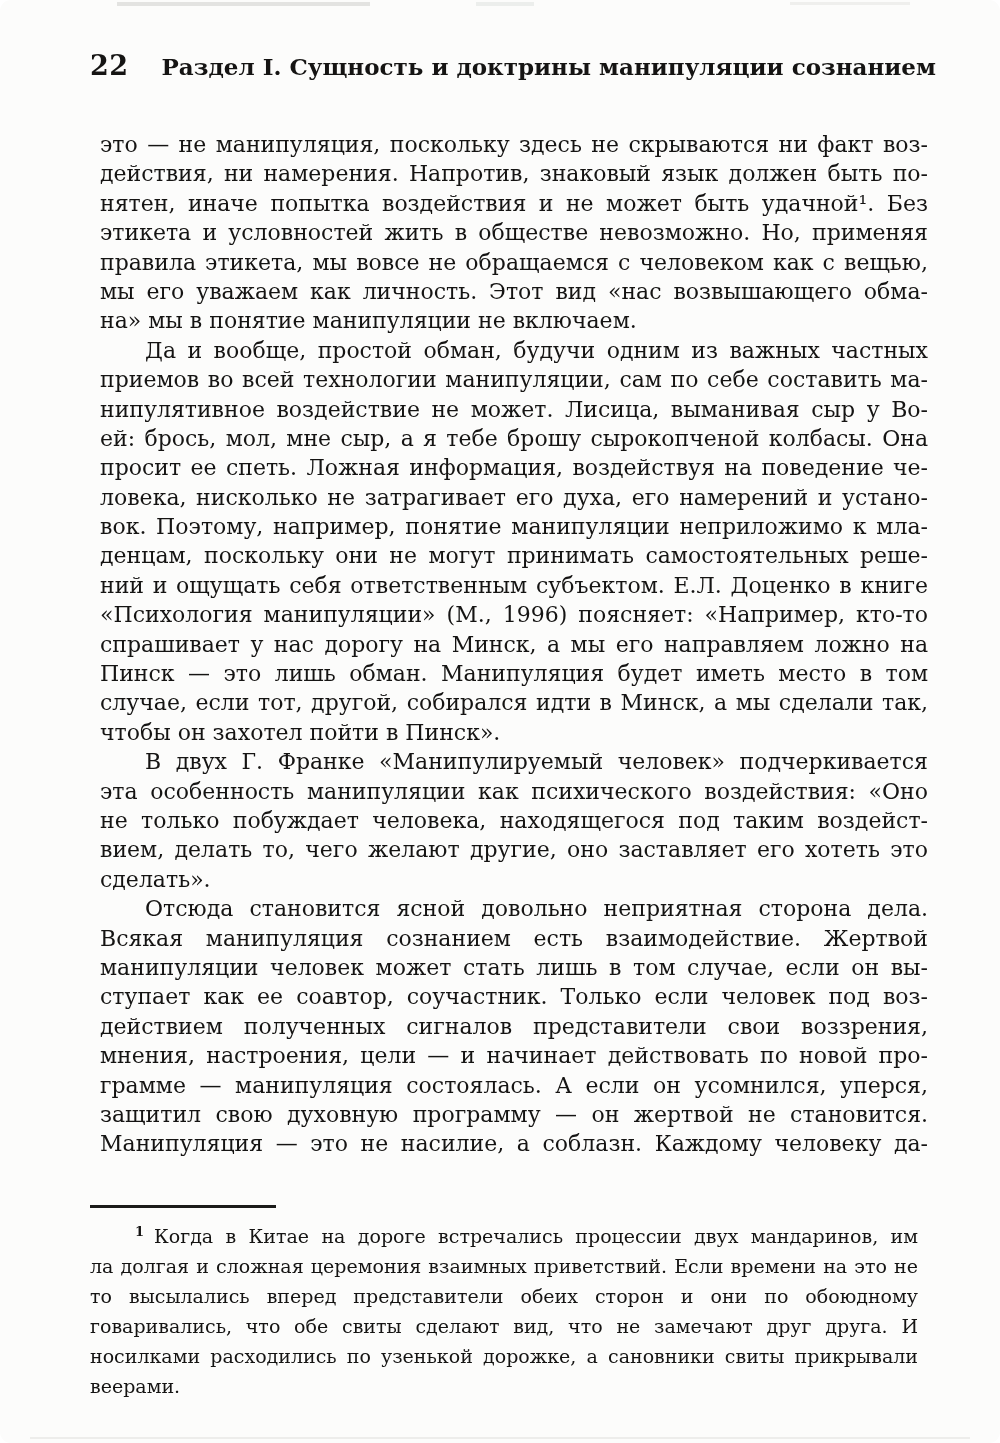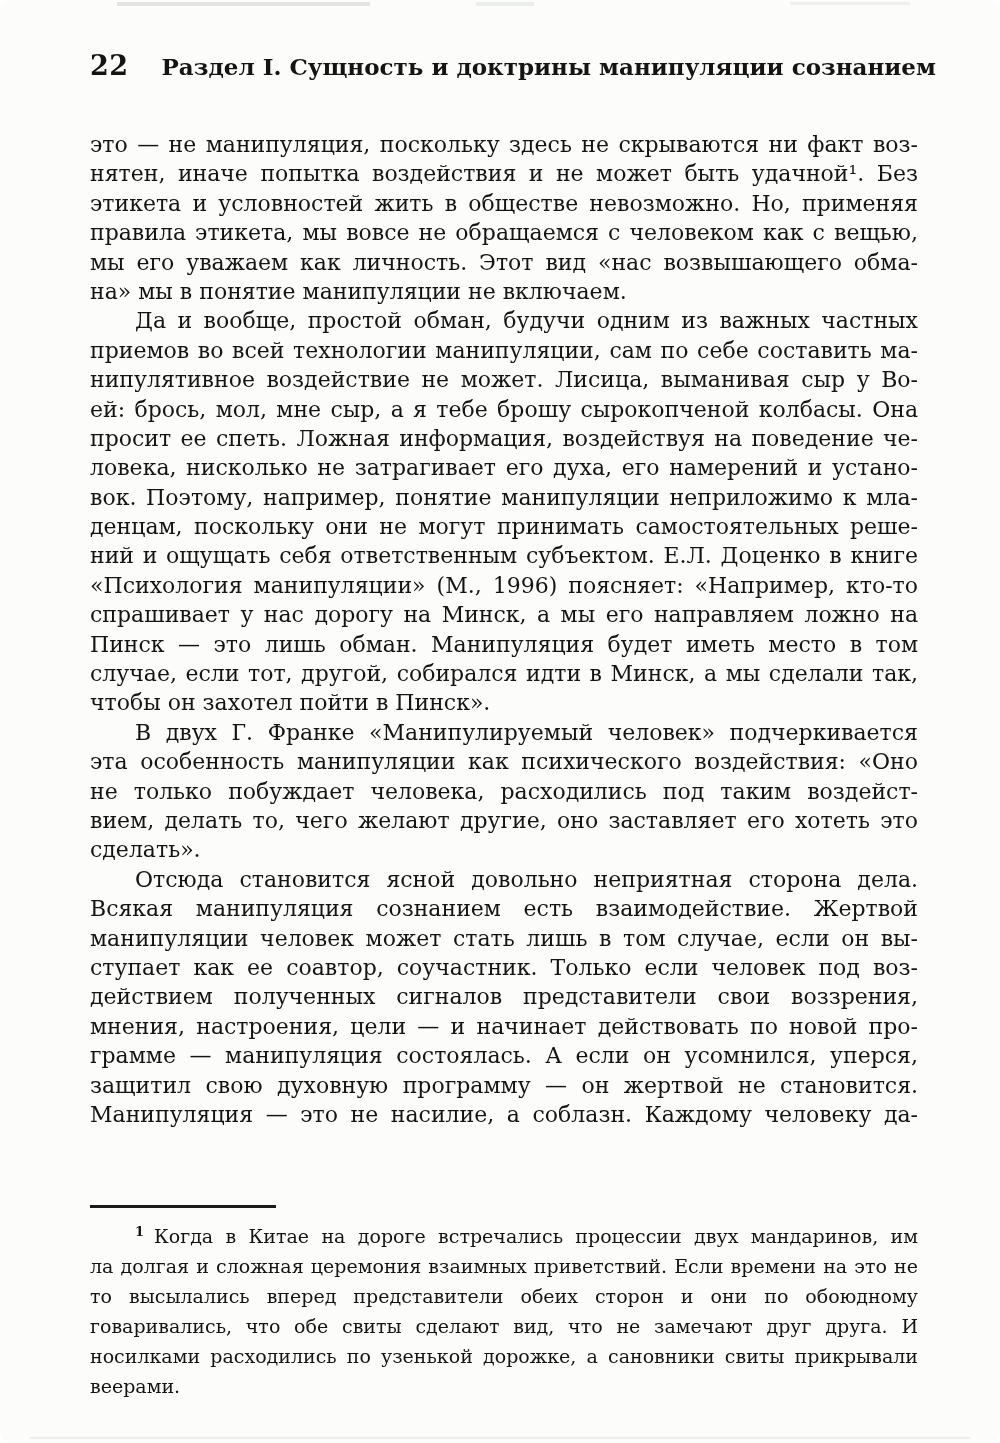--- a/index.html
+++ b/index.html
@@ -41,21 +41,21 @@
     font-size: 27px;
     letter-spacing: 0.5px;
   }
   .running-title {
     font-weight: bold;
     font-size: 23px;
   }
 
   .body-text {
     position: absolute;
-    left: 90px;
+    left: 100px;
     top: 130px;
     width: 828px;
     font-size: 22px;
     line-height: 29.4px;
   }
   .line {
     height: 29.4px;
     overflow: hidden;
     text-align: justify;
     text-align-last: justify;
@@ -101,20 +101,21 @@
   <div class="artifact a4"></div>
 
   <div class="header">
     <span class="page-number">22</span>
     <span class="running-title">Раздел I. Сущность и доктрины манипуляции сознанием</span>
   </div>
 
   <div class="body-text">
       <div>
         <div class="line">это — не манипуляция, поскольку здесь не скрываются ни факт воз-</div>
+        <div class="line">действия, ни намерения. Напротив, знаковый язык должен быть по-</div>
         <div class="line">нятен, иначе попытка воздействия и не может быть удачной¹. Без</div>
         <div class="line">этикета и условностей жить в обществе невозможно. Но, применяя</div>
         <div class="line">правила этикета, мы вовсе не обращаемся с человеком как с вещью,</div>
         <div class="line">мы его уважаем как личность. Этот вид «нас возвышающего обма-</div>
         <div class="line last">на» мы в понятие манипуляции не включаем.</div>
       </div>
       <div>
         <div class="line indent">Да и вообще, простой обман, будучи одним из важных частных</div>
         <div class="line">приемов во всей технологии манипуляции, сам по себе составить ма-</div>
         <div class="line">нипулятивное воздействие не может. Лисица, выманивая сыр у Во-</div>
@@ -126,21 +127,21 @@
         <div class="line">ний и ощущать себя ответственным субъектом. Е.Л. Доценко в книге</div>
         <div class="line">«Психология манипуляции» (М., 1996) поясняет: «Например, кто-то</div>
         <div class="line">спрашивает у нас дорогу на Минск, а мы его направляем ложно на</div>
         <div class="line">Пинск — это лишь обман. Манипуляция будет иметь место в том</div>
         <div class="line">случае, если тот, другой, собирался идти в Минск, а мы сделали так,</div>
         <div class="line last">чтобы он захотел пойти в Пинск».</div>
       </div>
       <div>
         <div class="line indent">В двух Г. Франке «Манипулируемый человек» подчеркивается</div>
         <div class="line">эта особенность манипуляции как психического воздействия: «Оно</div>
-        <div class="line">не только побуждает человека, расходились под таким воздейст-</div>
+        <div class="line">не только побуждает человека, находящегося под таким воздейст-</div>
         <div class="line">вием, делать то, чего желают другие, оно заставляет его хотеть это</div>
         <div class="line last">сделать».</div>
       </div>
       <div>
         <div class="line indent">Отсюда становится ясной довольно неприятная сторона дела.</div>
         <div class="line">Всякая манипуляция сознанием есть взаимодействие. Жертвой</div>
         <div class="line">манипуляции человек может стать лишь в том случае, если он вы-</div>
         <div class="line">ступает как ее соавтор, соучастник. Только если человек под воз-</div>
         <div class="line">действием полученных сигналов представители свои воззрения,</div>
         <div class="line">мнения, настроения, цели — и начинает действовать по новой про-</div>

